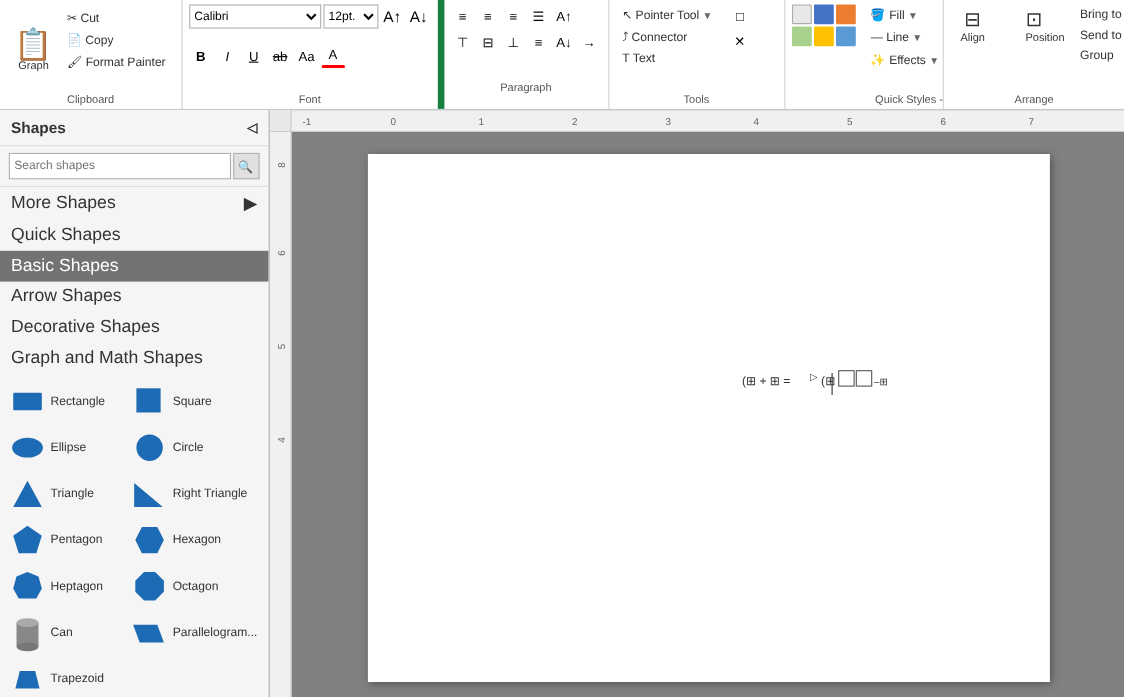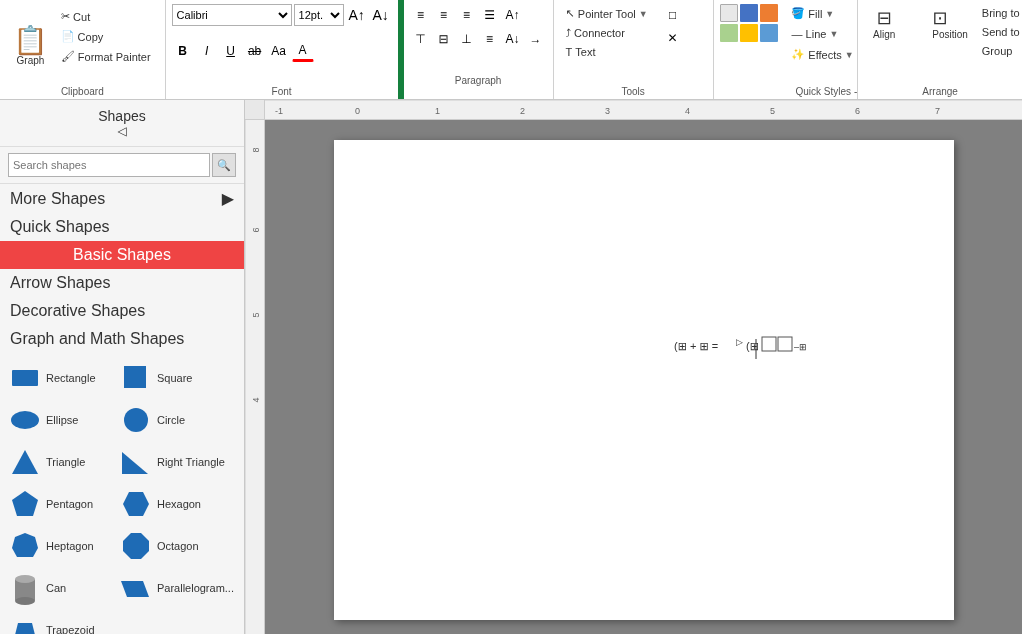--- a/index.html
+++ b/index.html
@@ -36,30 +36,30 @@
     .shape-styles-section { display: flex; flex-direction: column; gap: 2px; padding: 4px 6px 14px 6px; border-right: 1px solid #d0d0d0; position: relative; min-width: 120px; }
     .shape-styles-label { font-size: 10px; color: #555; position: absolute; bottom: 2px; left: 0; right: 0; text-align: right; }
 
     .arrange-section { display: flex; flex-direction: column; gap: 2px; padding: 4px 6px 14px 6px; position: relative; }
 
     
     .main-area { display: flex; height: 534px; }
 
     
     .shapes-panel { width: 245px; background: #f5f5f5; border-right: 1px solid #c8c8c8; display: flex; flex-direction: column; flex-shrink: 0; }
-    .shapes-title { font-size: 14px; font-weight: 400; padding: 8px 10px; color: #333; border-bottom: 1px solid #ddd; display: flex; align-items: center; justify-content: space-between; flex-direction: column; }
+    .shapes-title { font-size: 14px; font-weight: 700; padding: 8px 10px; color: #333; border-bottom: 1px solid #ddd; display: flex; align-items: center; justify-content: space-between; }
     .shapes-title-collapse { cursor: pointer; font-size: 12px; }
 
     .search-box { padding: 6px 8px; border-bottom: 1px solid #ddd; display: flex; gap: 2px; }
     .search-input { flex: 1; height: 24px; border: 1px solid #b0b0b0; padding: 0 4px; font-size: 11px; background: white; }
     .search-btn { width: 24px; height: 24px; background: #e0e0e0; border: 1px solid #b0b0b0; cursor: pointer; display: flex; align-items: center; justify-content: center; }
 
     .shapes-nav { display: flex; flex-direction: column; }
     .shapes-nav-item { padding: 5px 10px; cursor: pointer; font-size: 16px; color: #333; display: flex; align-items: center; justify-content: space-between; }
-    .shapes-nav-item.active { background: #ef4444; color: white; justify-content: center; }
+    .shapes-nav-item.active { background: #737373; color: white; }
 
     .shapes-grid-area { padding: 6px 4px; overflow-y: auto; }
     .shapes-grid { display: grid; grid-template-columns: 1fr 1fr; gap: 4px; }
     .shape-item { display: flex; align-items: center; gap: 6px; padding: 4px 6px; cursor: pointer; border-radius: 2px; }
     .shape-icon { width: 30px; height: 30px; display: flex; align-items: center; justify-content: center; }
     .shape-name { font-size: 11px; color: #333; }
 
     
     svg { overflow: visible; }
 

